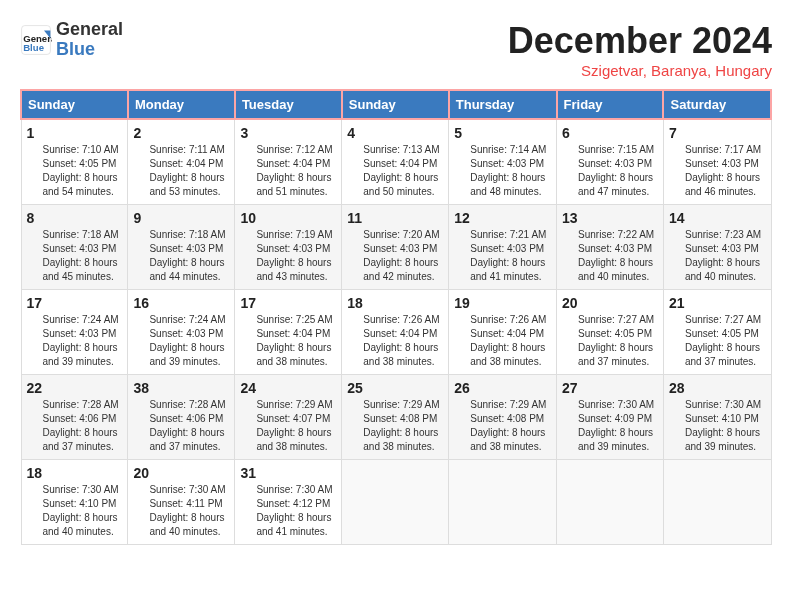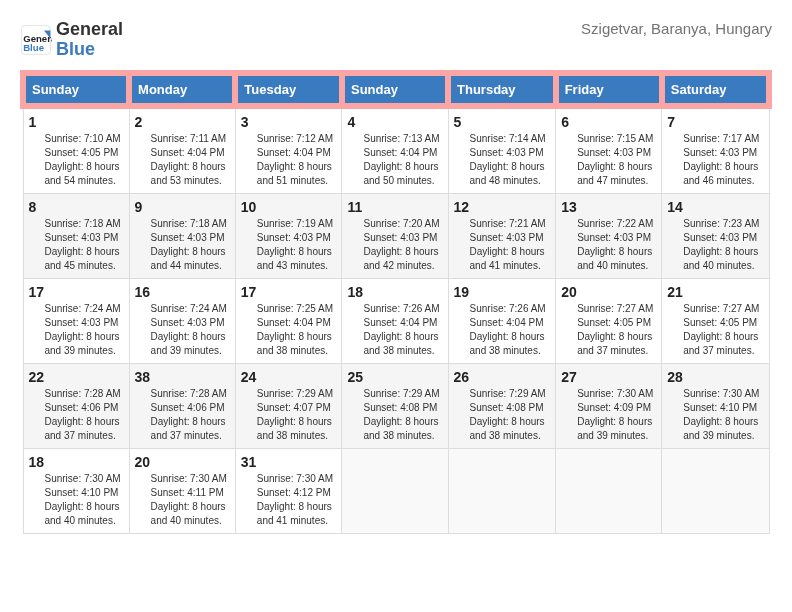--- a/index.html
+++ b/index.html
@@ -37,35 +37,35 @@
     .title-area {
       text-align: right;
     }
     .month-title {
       font-size: 36px;
       font-weight: bold;
       color: #222;
     }
     .location {
       font-size: 15px;
-      color: #737373;
+      color: #ef4444;
     }
     table {
       width: 100%;
       border-collapse: collapse;
       font-size: 11px;
     }
     thead tr th {
       background-color: #3a7abf;
       color: #fff;
       text-align: left;
       padding: 6px 6px;
       font-size: 13px;
       font-weight: bold;
-      border: 6px solid #fca5a5;
+      border: 2px solid #fca5a5;
     }
     tbody tr td {
       vertical-align: top;
       padding: 5px 5px;
       border: 1px solid #ddd;
       width: 113px;
       background: #fff;
     }
     tbody tr:nth-child(even) td {
       background: #f5f5f5;
@@ -97,20 +97,21 @@
       <text x="4" y="22" font-size="12" font-weight="bold" fill="#222">General</text>
       <text x="4" y="34" font-size="12" font-weight="bold" fill="#3a7abf">Blue</text>
       <polygon points="30,8 38,8 38,18" fill="#3a7abf"></polygon>
     </svg>
     <div class="logo-text">
       <span>General</span>
       <span style="color:#3a7abf;">Blue</span>
     </div>
   </div>
   <div class="title-area">
+    <div class="month-title">December 2024</div>
     <div class="location">Szigetvar, Baranya, Hungary</div>
   </div>
 </div>
 
 <table>
   <thead>
     <tr id="header-row">
         <th>Sunday</th>
         <th>Monday</th>
         <th>Tuesday</th>

